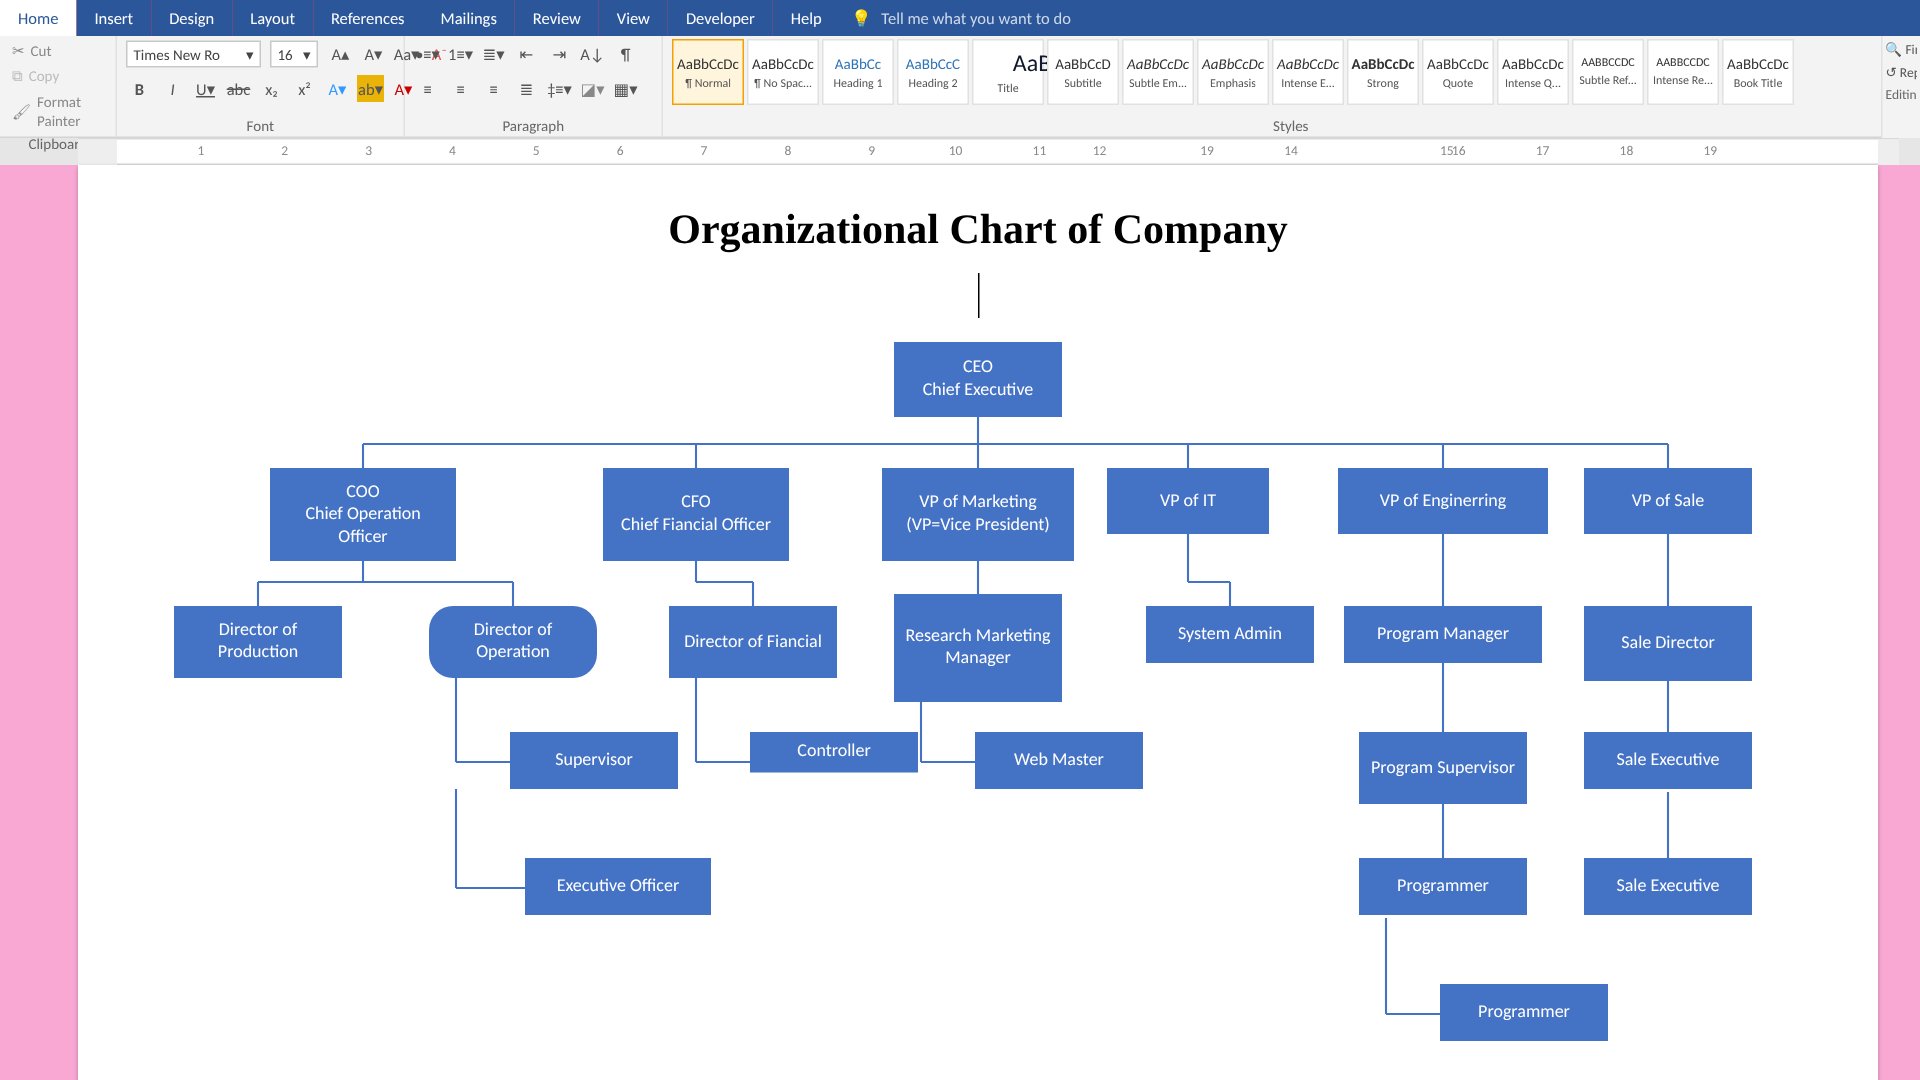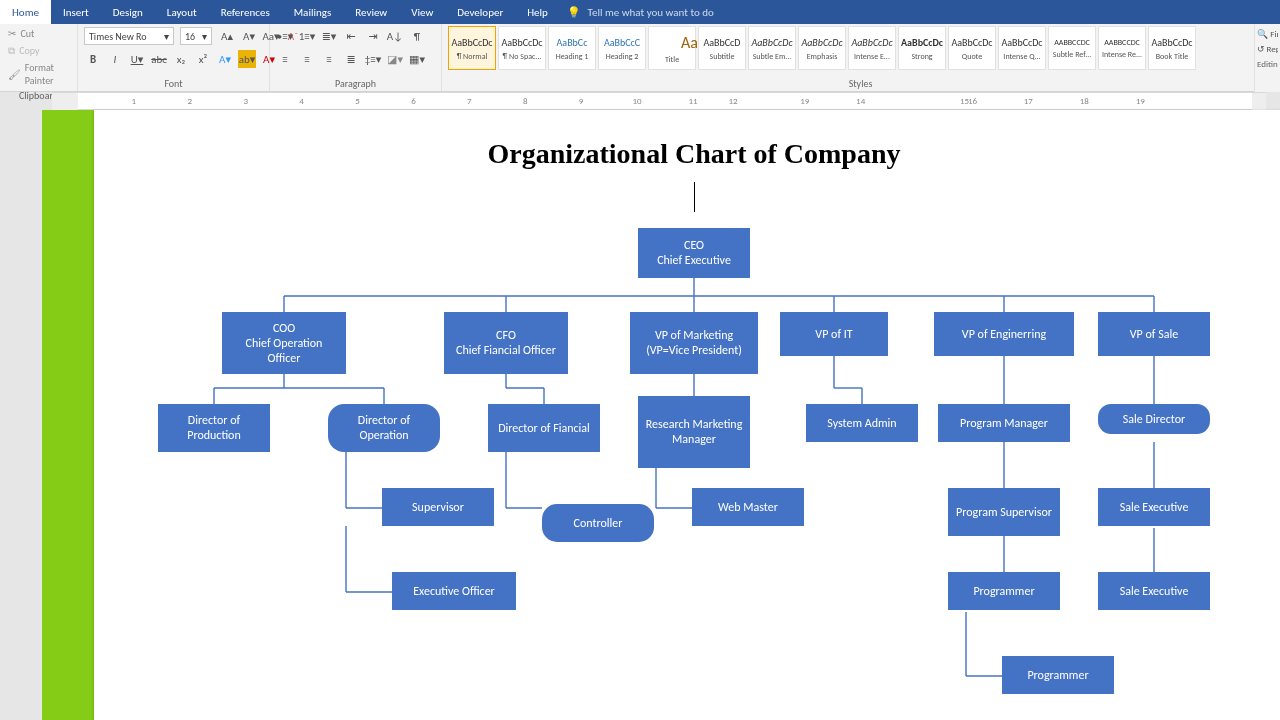--- a/index.html
+++ b/index.html
@@ -21,30 +21,30 @@
 .clip-item { display: flex; align-items: center; gap: 4px; padding: 1px 2px; }
 
 .font-select { border: 1px solid #c8c8c8; background: #fff; padding: 1px 4px; height: 18px; display: inline-flex; align-items: center; margin-right: 2px; font-size: 10px; }
 .btnrow { display: flex; gap: 4px; align-items: center; height: 20px; }
 .ib { width: 18px; height: 18px; display: inline-flex; align-items: center; justify-content: center; color: #555; cursor: pointer; font-size: 11px; }
 .ib.b { font-weight: bold; }
 .ib.i { font-style: italic; }
 .ib.u { text-decoration: underline; }
 
 .styles-strip { display: flex; gap: 2px; overflow: hidden; }
-.style-box { width: 48px; height: 44px; border: 1px solid #e1e1e1; background: #fff; display: flex; flex-direction: column; justify-content: center; text-align: center; cursor: pointer; }
+.style-box { width: 48px; height: 44px; border: 1px solid #e1e1e1; background: #fff; display: flex; flex-direction: column; align-items: center; justify-content: center; text-align: center; cursor: pointer; }
 .style-box.sel { border: 1px solid #f2a100; background: #fff4dc; }
 .style-sample { font-size: 10px; color: #333; }
 .style-name { font-size: 8px; color: #555; margin-top: 2px; white-space: nowrap; overflow: hidden; max-width: 46px; }
 
 .ruler-h { background: #fff; height: 18px; border-top: 1px solid #d8d8d8; border-bottom: 1px solid #d8d8d8; position: relative; margin-left: 52px; margin-right: 14px; }
 .ruler-h .num { position: absolute; top: 2px; font-size: 9px; color: #888; transform: translateX(-50%); }
 .ruler-h .shade { position: absolute; top: 0; height: 18px; background: #eee; }
 
-.page-area { position: absolute; top: 110px; left: 0; right: 0; bottom: 0; background: #84cc16; margin-left: 42px; }
+.page-area { position: absolute; top: 110px; left: 0; right: 0; bottom: 0; background: #f9a8d4; }
 .page { position: absolute; left: 52px; top: 0; width: 1200px; height: 620px; background: #fff; box-shadow: 0 1px 3px rgba(0,0,0,.25); }
 
 .doc-title { font-family: "Times New Roman", serif; font-weight: bold; font-size: 28px; text-align: center; color: #000; padding-top: 28px; }
 .cursor-line { width: 1px; height: 30px; background: #000; margin: 12px auto 0; }
 
 .org { position: absolute; top: 118px; left: 40px; right: 40px; bottom: 10px; }
 .node { position: absolute; background: #4472c4; color: #fff; display: flex; align-items: center; justify-content: center; text-align: center; font-size: 12px; padding: 4px 6px; line-height: 1.25; font-family: Calibri, sans-serif; }
 
 .side-panel { position: absolute; right: 0; top: 24px; width: 26px; height: 68px; background: #f3f3f3; border-left: 1px solid #e1e1e1; font-size: 9px; color: #555; padding: 4px 2px; }
 .side-panel div { margin-bottom: 4px; white-space: nowrap; overflow: hidden; }
@@ -162,21 +162,21 @@
           </div>
           <div class="style-box">
             <div class="style-sample" style="color: rgb(46, 116, 181);">AaBbCc</div>
             <div class="style-name">Heading 1</div>
           </div>
           <div class="style-box">
             <div class="style-sample" style="color: rgb(46, 116, 181);">AaBbCcC</div>
             <div class="style-name">Heading 2</div>
           </div>
           <div class="style-box">
-            <div class="style-sample" style="font-size: 16px; color: #a16207; margin-left: 32px;">AaB</div>
+            <div class="style-sample" style="font-size: 16px; color: #0f172a; margin-left: 32px;">AaB</div>
             <div class="style-name">Title</div>
           </div>
           <div class="style-box">
             <div class="style-sample">AaBbCcD</div>
             <div class="style-name">Subtitle</div>
           </div>
           <div class="style-box">
             <div class="style-sample" style="font-style: italic;">AaBbCcDc</div>
             <div class="style-name">Subtle Em...</div>
           </div>
@@ -324,24 +324,24 @@
       <div class="node" style="left: 646px; top: 84px; width: 108px; height: 44px; white-space: pre-line;">VP of IT</div>
       <div class="node" style="left: 800px; top: 84px; width: 140px; height: 44px; white-space: pre-line;">VP of Enginerring</div>
       <div class="node" style="left: 964px; top: 84px; width: 112px; height: 44px; white-space: pre-line;">VP of Sale</div>
 
       <div class="node" style="left: 24px; top: 176px; width: 112px; height: 48px; white-space: pre-line;">Director of Production</div>
       <div class="node" style="left: 194px; top: 176px; width: 112px; height: 48px; white-space: pre-line; border-radius: 16px;">Director of Operation</div>
       <div class="node" style="left: 354px; top: 176px; width: 112px; height: 48px; white-space: pre-line;">Director of Fiancial</div>
       <div class="node" style="left: 504px; top: 168px; width: 112px; height: 72px; white-space: pre-line;">Research Marketing Manager</div>
       <div class="node" style="left: 672px; top: 176px; width: 112px; height: 38px; white-space: pre-line;">System Admin</div>
       <div class="node" style="left: 804px; top: 176px; width: 132px; height: 38px; white-space: pre-line;">Program Manager</div>
-      <div class="node" style="left: 964px; top: 176px; width: 112px; height: 30px; white-space: pre-line; border-radius: 13px;">Sale Director</div>
+      <div class="node" style="left: 964px; top: 176px; width: 112px; height: 50px; white-space: pre-line;">Sale Director</div>
 
       <div class="node" style="left: 248px; top: 260px; width: 112px; height: 38px; white-space: pre-line;">Supervisor</div>
-      <div class="node" style="left: 408px; top: 276px; width: 112px; height: 38px; white-space: pre-line; border-radius: 15px;">Controller</div>
+      <div class="node" style="left: 408px; top: 260px; width: 112px; height: 27px; white-space: pre-line;">Controller</div>
       <div class="node" style="left: 558px; top: 260px; width: 112px; height: 38px; white-space: pre-line;">Web Master</div>
       <div class="node" style="left: 814px; top: 260px; width: 112px; height: 48px; white-space: pre-line;">Program Supervisor</div>
       <div class="node" style="left: 964px; top: 260px; width: 112px; height: 38px; white-space: pre-line;">Sale Executive</div>
 
       <div class="node" style="left: 258px; top: 344px; width: 124px; height: 38px; white-space: pre-line;">Executive Officer</div>
       <div class="node" style="left: 814px; top: 344px; width: 112px; height: 38px; white-space: pre-line;">Programmer</div>
       <div class="node" style="left: 964px; top: 344px; width: 112px; height: 38px; white-space: pre-line;">Sale Executive</div>
 
       <div class="node" style="left: 868px; top: 428px; width: 112px; height: 38px; white-space: pre-line;">Programmer</div>
     </div>

